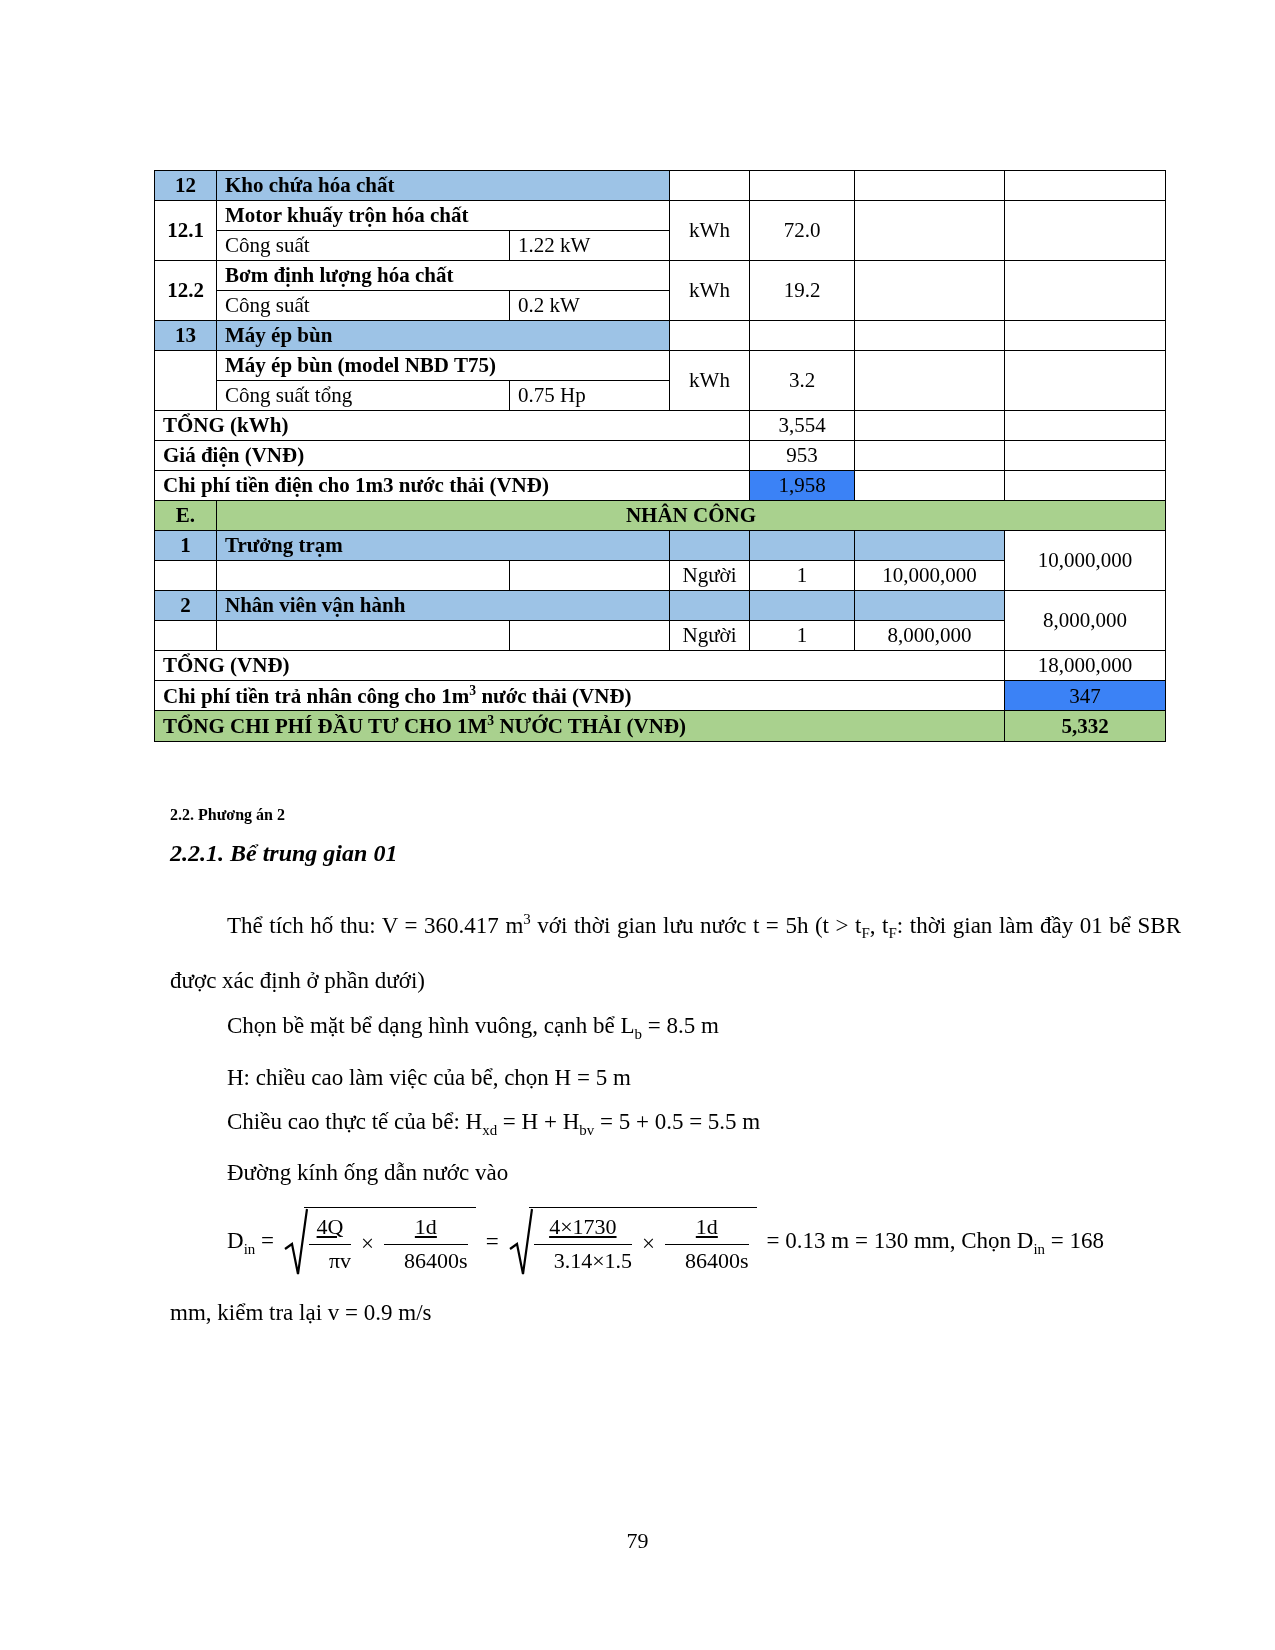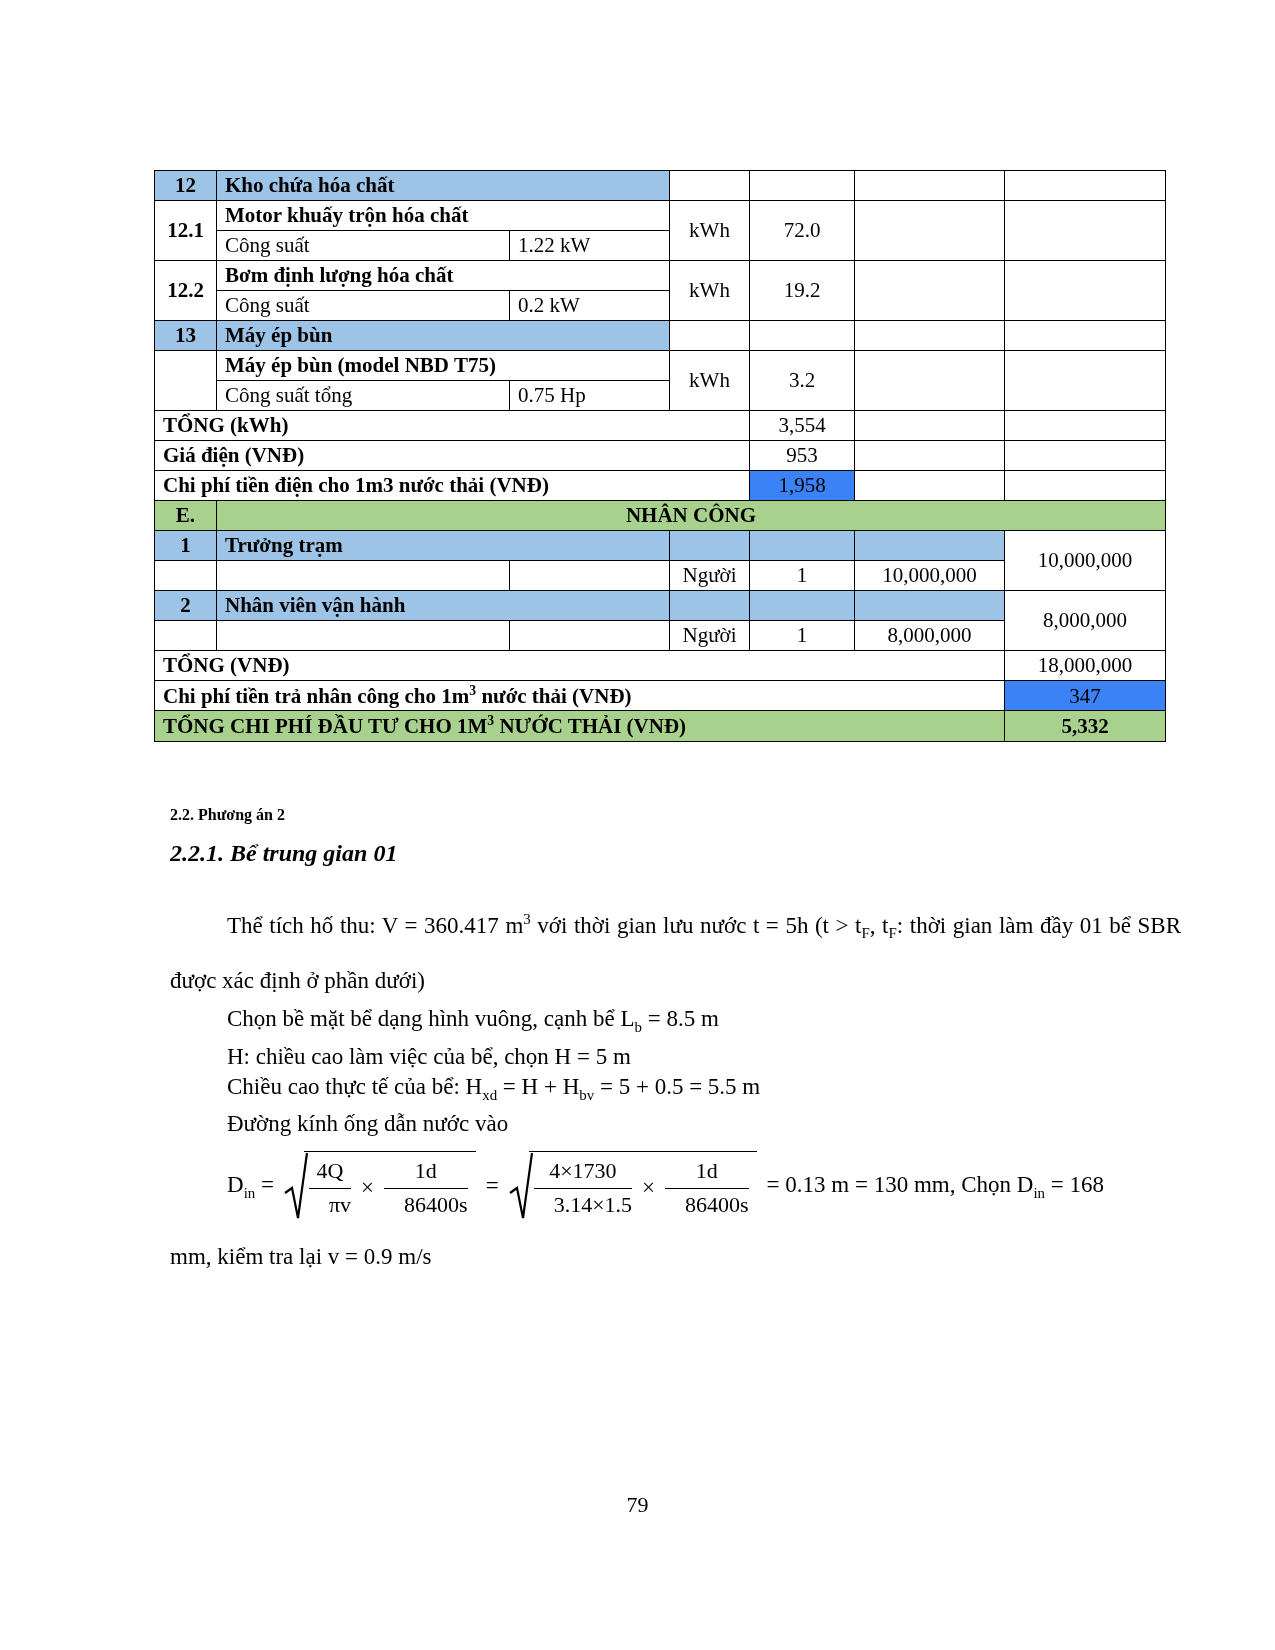--- a/index.html
+++ b/index.html
@@ -29,40 +29,40 @@
   sup, sub { font-size:0.65em; }
 
   
   .content {
     position:absolute; left:170px; top:800px; width:1011px;
     font-size:23px;
   }
   .h1 { font-size:16px; font-weight:bold; line-height:30px; margin-bottom:8px; }
   .h2 { font-size:24px; font-weight:bold; font-style:italic; line-height:30px; margin-bottom:28px; }
   .para { line-height:47px; text-align:justify; text-indent:57px; }
-  .line { line-height:30px; text-indent:57px; }
+  .line { line-height:44px; text-indent:57px; }
   .line-noindent { line-height:48px; }
 
   
   .formula {
     display:flex; align-items:center; gap:10px;
     margin:12px 0 12px 57px; font-size:23px;
   }
   .frac { display:inline-block; text-align:center; font-size:22px; line-height:1.2; }
-  .frac .num { display:block; border-bottom:1.6px solid #000; padding:0 5px 3px; }
+  .frac .num { display:block; border-bottom:1.6px solid #000; padding:0 5px 3px;text-decoration:underline; }
   .frac .den { display:block; padding-top:3px;margin-left:20px; }
   .sqrt { display:inline-flex; align-items:flex-start; }
   .sqrt svg { flex:0 0 auto; }
   .sqrt-body {
     display:inline-flex; align-items:center; gap:10px;
     border-top:1.8px solid #000; padding:6px 8px 2px 5px; margin-left:-4px;
   }
 
   .page-number {
-    position:absolute; left:0; top:1492px; width:100%;
+    position:absolute; left:0; top:1528px; width:100%;
     text-align:center; font-size:22px;
   }
 </style>
 </head>
 <body>
 
 <table class="doc-table">
   <colgroup>
     <col style="width:62px">
       <col style="width:293px">

